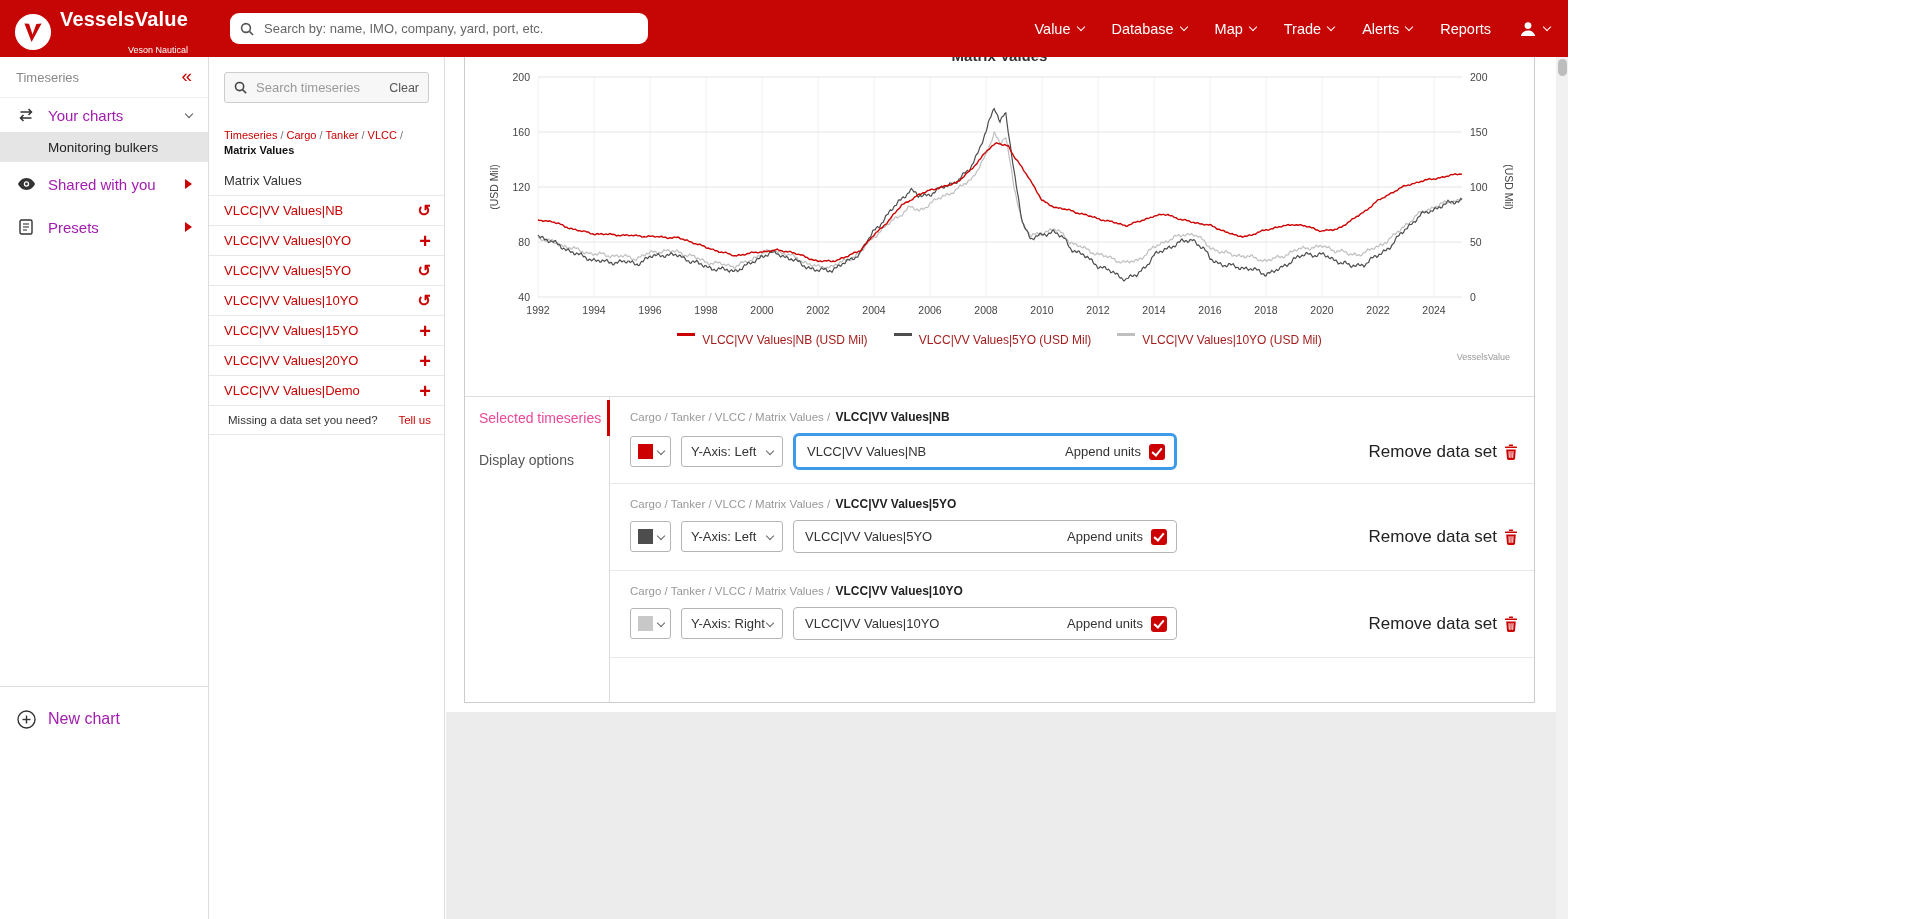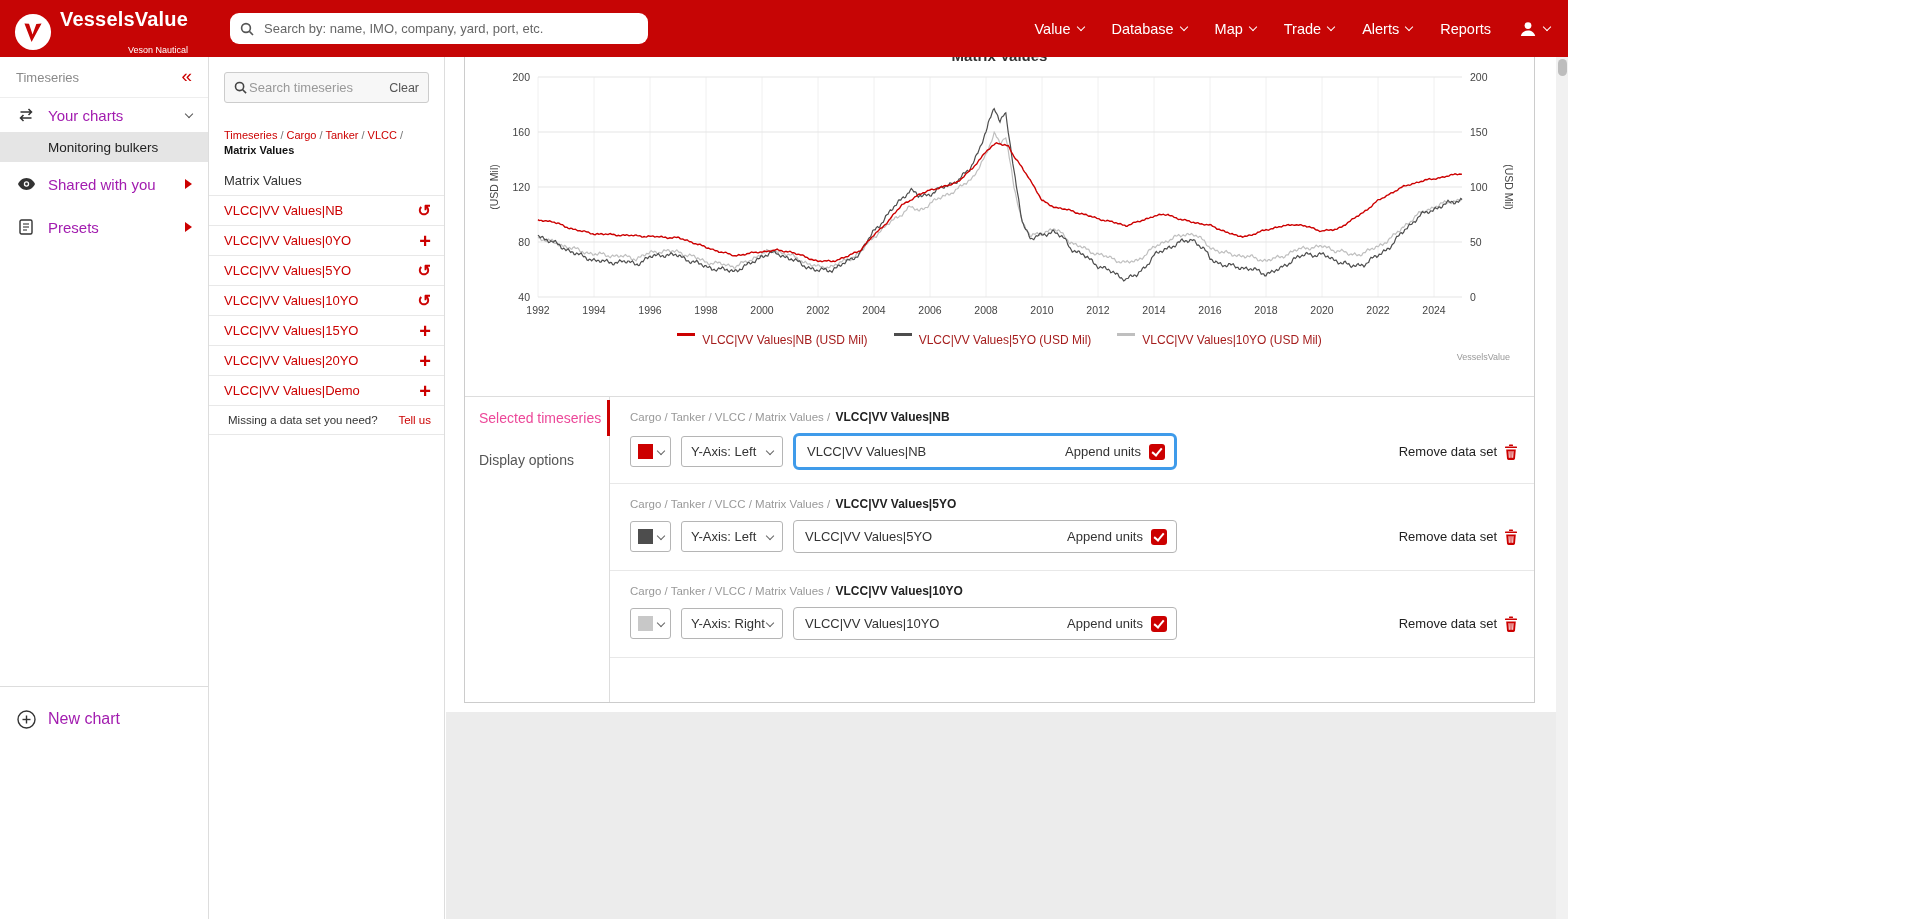--- a/index.html
+++ b/index.html
@@ -33,21 +33,21 @@
   .sb-sub{height:30px;background:#e5e5e5;display:flex;align-items:center;padding-left:48px;
     font-size:13.5px;color:#222;cursor:pointer}
   .tri{width:0;height:0;border-left:7px solid #c00;border-top:5px solid transparent;border-bottom:5px solid transparent;margin-left:auto}
   .sb-divider{position:absolute;left:0;right:0;top:629px;border-top:1px solid #ddd}
   .sb-new{position:absolute;left:0;top:641px;width:100%;height:42px;display:flex;align-items:center;gap:12px;
     padding:0 16px;cursor:pointer}
   .sb-new .sb-label{font-size:16px;font-weight:400}
   
   .panel2{position:absolute;left:209px;top:57px;width:236px;height:862px;background:#fff;border-right:1px solid #ddd}
   .p2-search{position:absolute;left:15px;top:15px;right:15px;height:31px;background:#f7f7f7;border:1px solid #ccc;
-    border-radius:3px;display:flex;align-items:center;padding:0 9px;}
+    border-radius:3px;display:flex;align-items:center;padding:0 9px;gap:7px}
   .p2-search input{flex:1;border:none;outline:none;background:transparent;font-size:13px;color:#333;font-family:inherit;min-width:0}
   .p2-search input::placeholder{color:#999}
   .p2-clear{font-size:12.5px;color:#555;cursor:pointer}
   .p2-bc{position:absolute;left:15px;top:71px;right:10px;font-size:11px;line-height:15px;color:#777}
   .p2-bc a{color:#c00;text-decoration:none;cursor:pointer}
   .p2-bc .sep{margin:0 3px}
   .p2-bc-cur{font-weight:bold;color:#111}
   .p2-section{position:absolute;left:15px;top:116px;font-size:13px;color:#333}
   .p2-list{position:absolute;left:0;top:138px;right:0;border-top:1px solid #e8e8e8}
   .p2-item{height:30px;display:flex;align-items:center;padding:0 13px 0 15px;border-bottom:1px solid #e8e8e8;cursor:pointer}
@@ -86,21 +86,21 @@
   .axsel{width:102px;height:31px;border:1px solid #b5b5b5;border-radius:3px;background:#fff;
     display:flex;align-items:center;justify-content:space-between;padding:0 9px;font-size:13px;color:#333;cursor:pointer;flex:none}
   .ngroup{width:384px;height:33px;border:1px solid #b5b5b5;border-radius:4px;background:#fff;
     display:flex;align-items:center;padding:0 9px 0 2px;flex:none}
   .ngroup.focused{border:3px solid #3f9bea;border-radius:6px;height:37px}
   .ngroup input{flex:1;border:none;outline:none;font-size:13px;color:#333;padding-left:9px;font-family:inherit;min-width:0;background:transparent}
   .applbl{font-size:13px;color:#333;margin-right:8px;white-space:nowrap}
   .cb{width:16px;height:16px;background:#c00;border-radius:3px;position:relative;cursor:pointer;flex:none}
   .cb::after{content:"";position:absolute;left:5px;top:2px;width:4px;height:8px;border:solid #fff;
     border-width:0 2px 2px 0;transform:rotate(40deg)}
-  .remove{margin-left:auto;display:flex;align-items:center;gap:7px;font-size:13px;color:#222;cursor:pointer;white-space:nowrap}
+  .remove{margin-left:auto;display:flex;align-items:center;gap:7px;font-size:17px;color:#222;cursor:pointer;white-space:nowrap}
   
   .page-footer{position:absolute;left:446px;top:712px;width:1110px;height:207px;background:#ececec}
   .scrollbar{position:absolute;left:1556px;top:57px;width:12px;height:862px;background:#f1f1f1}
   .scroll-thumb{position:absolute;left:1.5px;top:2px;width:9px;height:17px;background:#bdbdbd;border-radius:5px;cursor:pointer}
 </style>
 </head>
 <body>
 
 <header class="topbar">
   <div class="logo">

